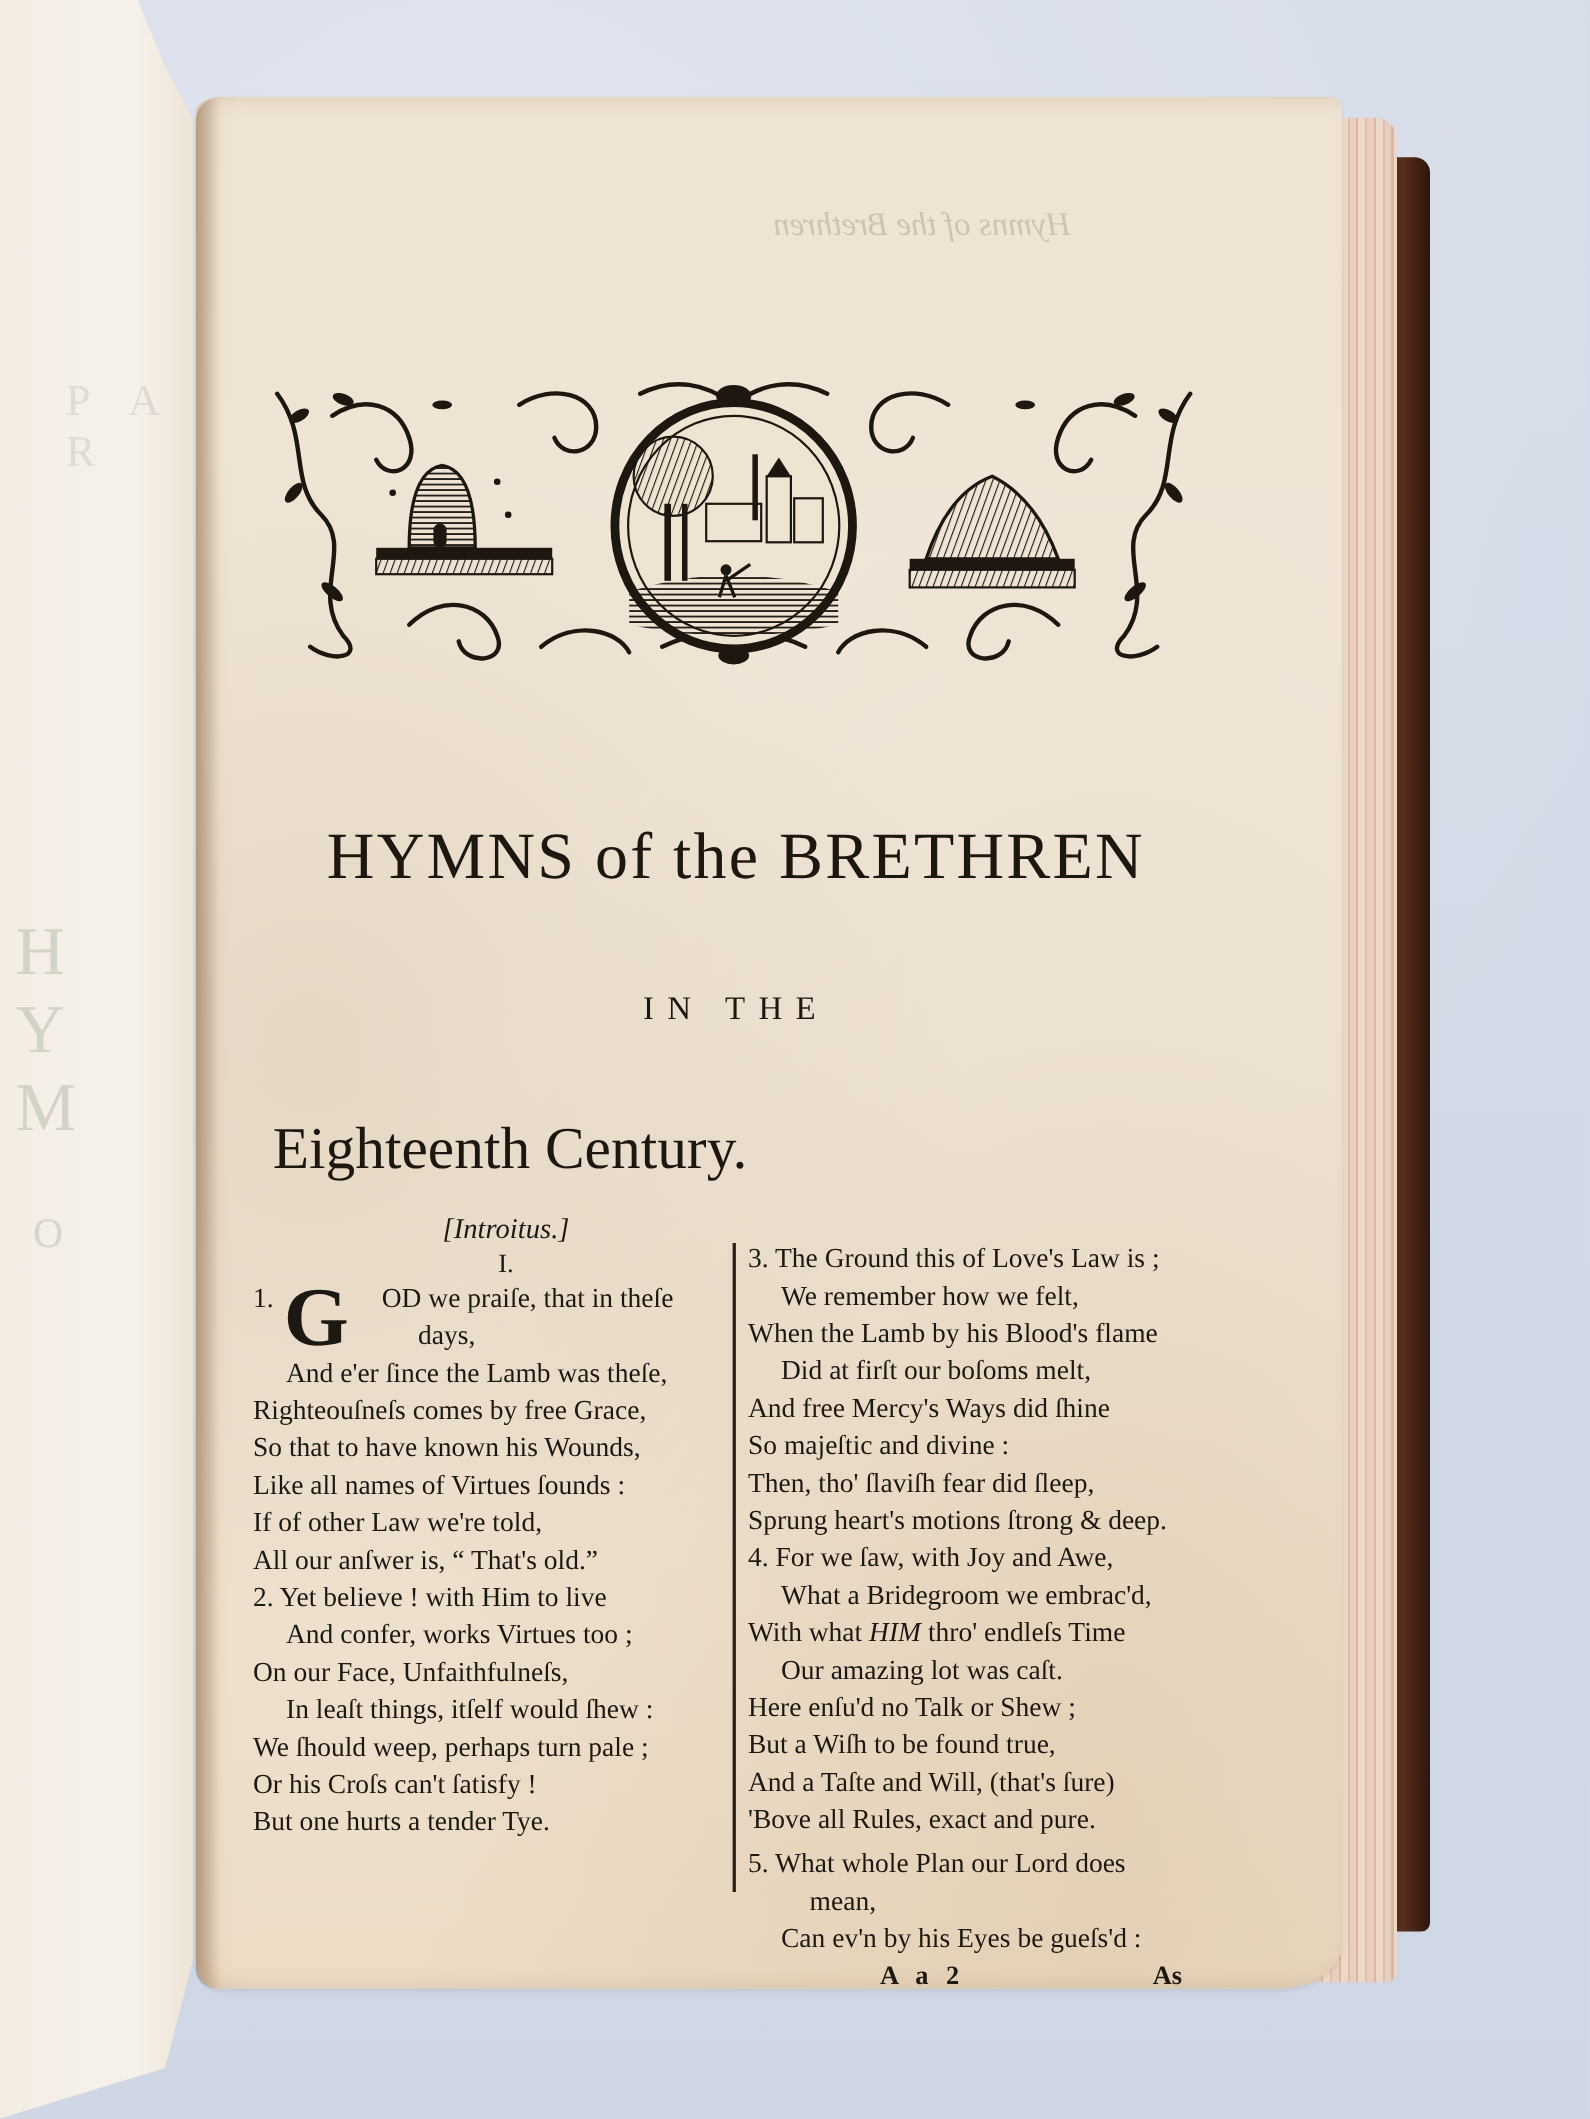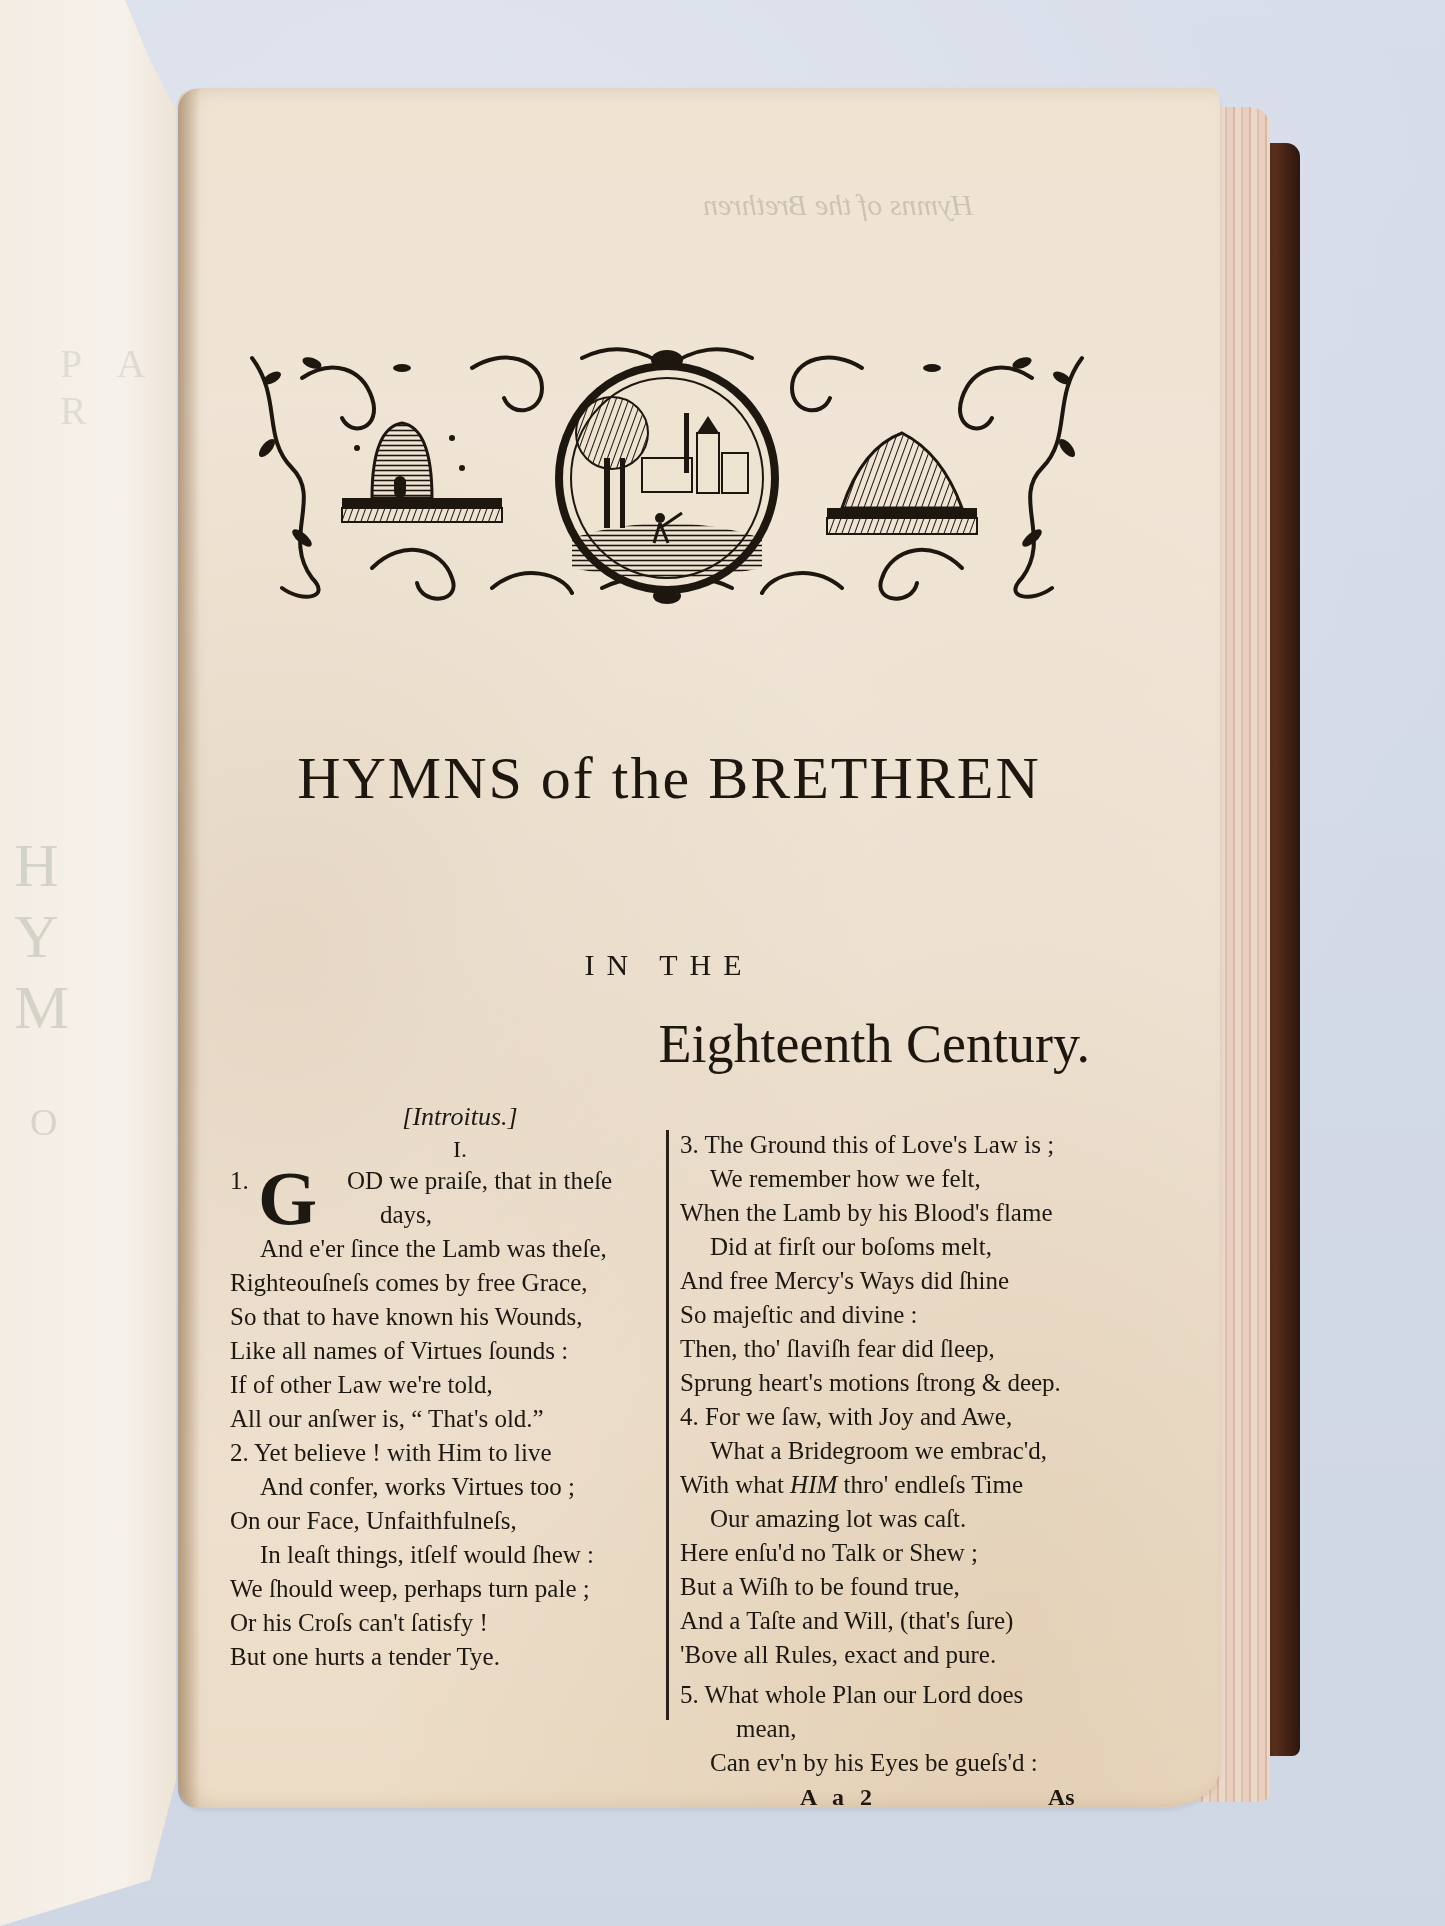--- a/index.html
+++ b/index.html
@@ -66,25 +66,25 @@
   .ornament {
     position: absolute; left: 64px; top: 250px; width: 850px; height: 270px;
   }
   .ornament svg { width: 100%; height: 100%; display: block; }
   
   .title-main {
     position: absolute; left: 70px; top: 660px; width: 842px; text-align: center;
     font-size: 60px; color: #1d1710; letter-spacing: 2px; line-height: 1;
   }
   .title-in {
-    position: absolute; left: 70px; top: 860px; width: 842px; text-align: center;
+    position: absolute; left: 70px; top: 812px; width: 842px; text-align: center;
     font-size: 30px; letter-spacing: 12px; color: #1d1710;
   }
   .title-century {
-    position: absolute; left: 70px; top: 925px; width: 842px; text-align: right;
+    position: absolute; left: 70px; top: 925px; width: 842px; text-align: left;
     font-size: 54px; color: #1d1710;
   }
   
   .col { position: absolute; top: 1012px; color: #1e1812; font-size: 25px; line-height: 34px; }
   .col-left { left: 52px; width: 420px; }
   .col-right { left: 502px; width: 450px; }
   .rule {
     position: absolute; left: 488px; top: 1042px; width: 3px; height: 590px;
     background: #2a221a;
   }

